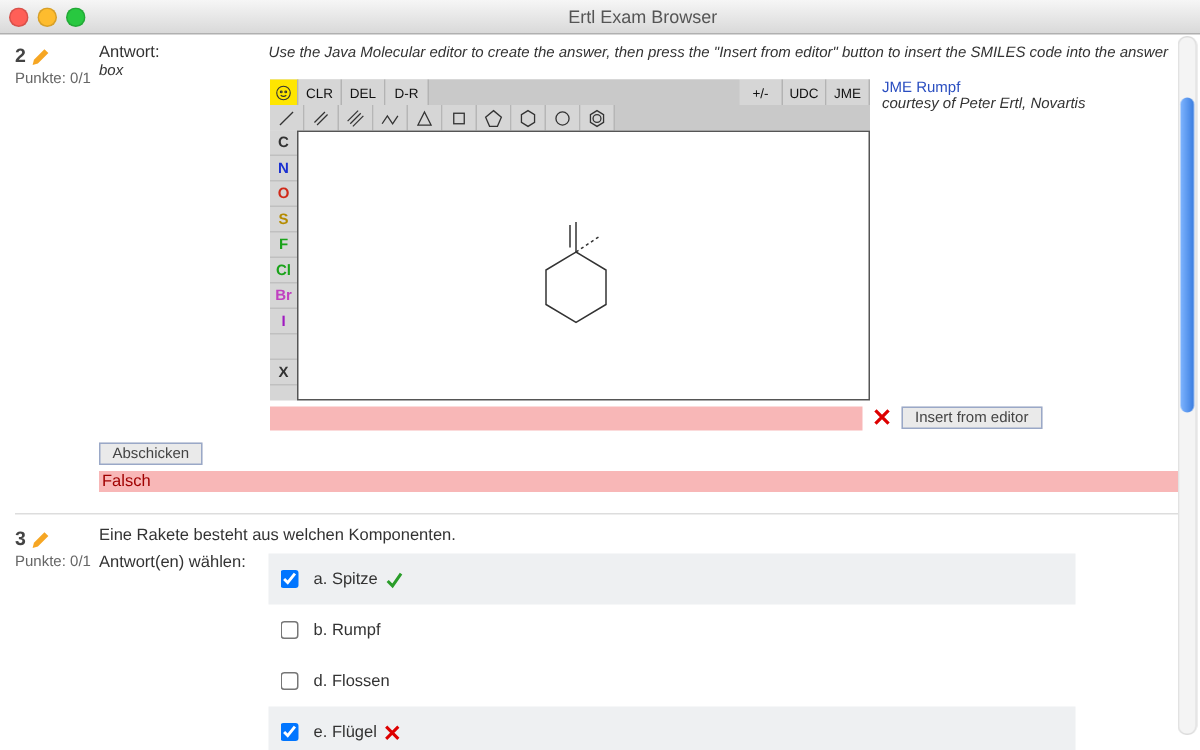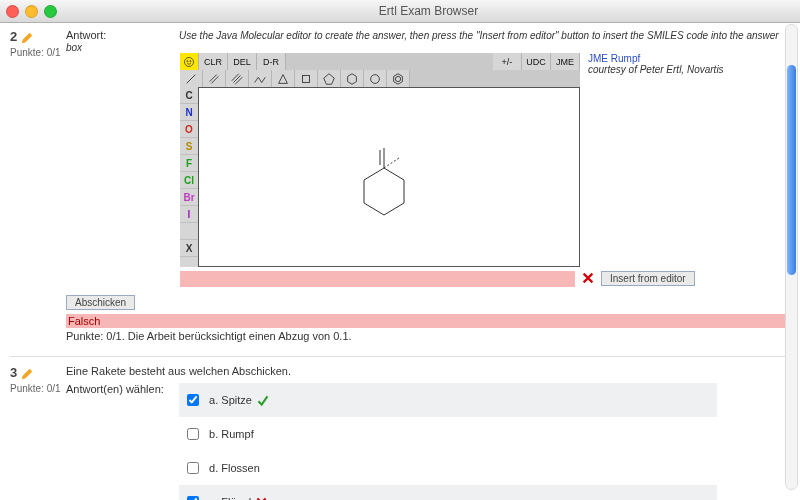--- a/index.html
+++ b/index.html
@@ -188,38 +188,37 @@
         <input class="answer-field" style="">
         <span class="x-icon">
             <svg viewBox="0 0 16 16">
               <path d="M3 3 L13 13 M13 3 L3 13" stroke="#d00" stroke-width="2.5"></path>
             </svg>
           </span>
         <button class="insert-btn">Insert from editor</button>
       </div>
       <button class="submit-btn">Abschicken</button>
       <div class="feedback-bar">Falsch</div>
-      <div class="feedback-txt">Punkte: 0/1. Die Arbeit berücksichtigt einen Abzug von 0.1.</div>
     </div>
   </div>
 
   <div class="hr"></div>
 
   <div class="question">
     <div class="qside">
       <span class="qnum">3</span>
       <span class="pencil">
         <svg viewBox="0 0 16 16">
             <path d="M2 14l1-4 8-8 3 3-8 8-4 1z"></path>
           </svg>
       </span>
       <div class="pts">Punkte: 0/1</div>
     </div>
     <div class="qbody">
-      <div class="prompt">Eine Rakete besteht aus welchen Abschicken.</div>
+      <div class="prompt">Eine Rakete besteht aus welchen Komponenten.</div>
       <div style="margin-top:6px;">
         <span class="alabel">Antwort(en) wählen:</span>
         <div class="choices" id="choices"><div class="choice-row alt">
               <input type="checkbox" class="cb" checked="" style="">
               <span class="choice-label">a. Spitze</span>
               <span class="mark">
                 <svg viewBox="0 0 16 16">
                   <path d="M3 9 L7 13 L14 3" stroke="#2a9d2a" stroke-width="2.5" fill="none"></path>
                 </svg>
               </span>

